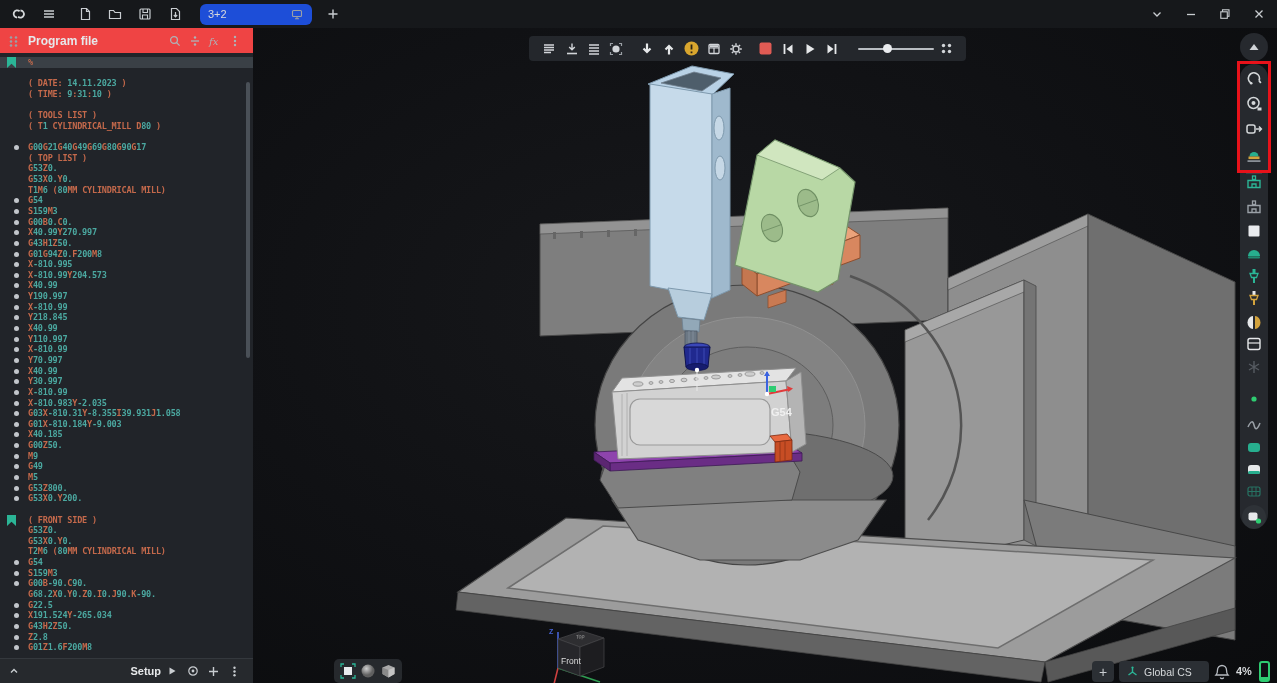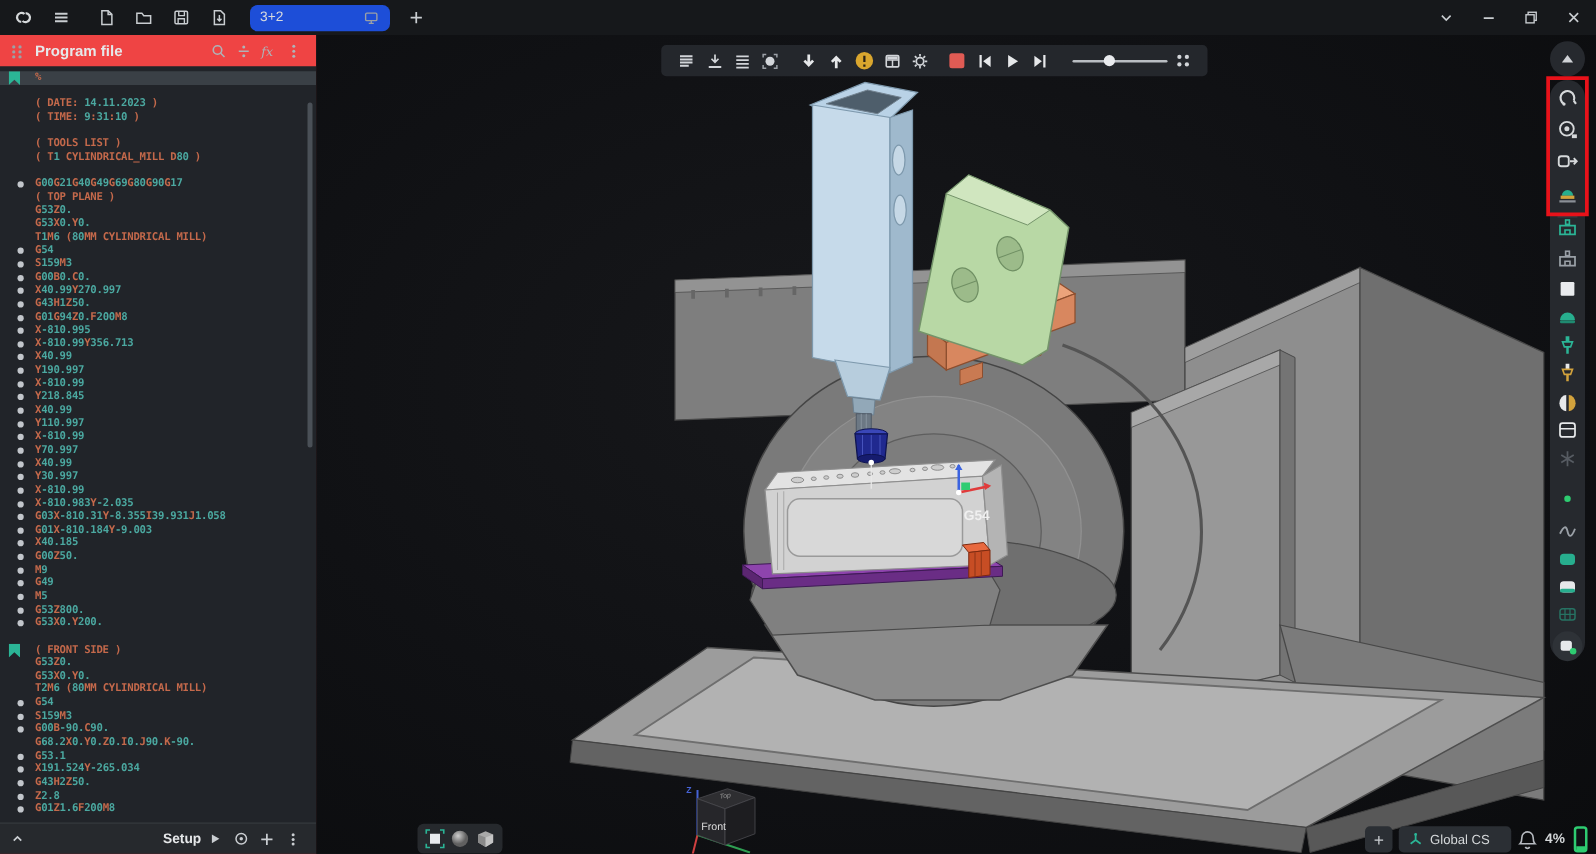--- a/index.html
+++ b/index.html
@@ -186,32 +186,32 @@
               <path d="M0 0h9v11L4.5 6.8 0 11z" fill="#2bb596"></path>
             </svg>%</div>
           <div class="cl">&nbsp;</div>
           <div class="cl">( DATE: <span class="num">14.11.2023</span> )</div>
           <div class="cl">( TIME: <span class="num">9</span>:<span class="num">31</span>:<span class="num">10</span> )</div>
           <div class="cl">&nbsp;</div>
           <div class="cl">( TOOLS LIST )</div>
           <div class="cl">( T<span class="num">1</span> CYLINDRICAL_MILL D<span class="num">80</span> )</div>
           <div class="cl">&nbsp;</div>
           <div class="cl"><span class="dot"></span>G<span class="num">00</span>G<span class="num">21</span>G<span class="num">40</span>G<span class="num">49</span>G<span class="num">69</span>G<span class="num">80</span>G<span class="num">90</span>G<span class="num">17</span></div>
-          <div class="cl">( TOP PLANE )</div>
+          <div class="cl">( TOP LIST )</div>
           <div class="cl">G<span class="num">53</span>Z<span class="num">0.</span></div>
           <div class="cl">G<span class="num">53</span>X<span class="num">0.</span>Y<span class="num">0.</span></div>
           <div class="cl">T<span class="num">1</span>M<span class="num">6</span> (<span class="num">80</span>MM CYLINDRICAL MILL)</div>
           <div class="cl"><span class="dot"></span>G<span class="num">54</span></div>
           <div class="cl"><span class="dot"></span>S<span class="num">159</span>M<span class="num">3</span></div>
           <div class="cl"><span class="dot"></span>G<span class="num">00</span>B<span class="num">0.</span>C<span class="num">0.</span></div>
           <div class="cl"><span class="dot"></span>X<span class="num">40.99</span>Y<span class="num">270.997</span></div>
           <div class="cl"><span class="dot"></span>G<span class="num">43</span>H<span class="num">1</span>Z<span class="num">50.</span></div>
           <div class="cl"><span class="dot"></span>G<span class="num">01</span>G<span class="num">94</span>Z<span class="num">0.</span>F<span class="num">200</span>M<span class="num">8</span></div>
           <div class="cl"><span class="dot"></span>X<span class="num">-810.995</span></div>
-          <div class="cl"><span class="dot"></span>X<span class="num">-810.99</span>Y<span class="num">356.713</span></div>
+          <div class="cl"><span class="dot"></span>X<span class="num">-810.99</span>Y<span class="num">204.573</span></div>
           <div class="cl"><span class="dot"></span>X<span class="num">40.99</span></div>
           <div class="cl"><span class="dot"></span>Y<span class="num">190.997</span></div>
           <div class="cl"><span class="dot"></span>X<span class="num">-810.99</span></div>
           <div class="cl"><span class="dot"></span>Y<span class="num">218.845</span></div>
           <div class="cl"><span class="dot"></span>X<span class="num">40.99</span></div>
           <div class="cl"><span class="dot"></span>Y<span class="num">110.997</span></div>
           <div class="cl"><span class="dot"></span>X<span class="num">-810.99</span></div>
           <div class="cl"><span class="dot"></span>Y<span class="num">70.997</span></div>
           <div class="cl"><span class="dot"></span>X<span class="num">40.99</span></div>
           <div class="cl"><span class="dot"></span>Y<span class="num">30.997</span></div>
@@ -230,21 +230,21 @@
           <div class="cl"><svg class="bm" width="9" height="11">
               <path d="M0 0h9v11L4.5 6.8 0 11z" fill="#2bb596"></path>
             </svg>( FRONT SIDE )</div>
           <div class="cl">G<span class="num">53</span>Z<span class="num">0.</span></div>
           <div class="cl">G<span class="num">53</span>X<span class="num">0.</span>Y<span class="num">0.</span></div>
           <div class="cl">T<span class="num">2</span>M<span class="num">6</span> (<span class="num">80</span>MM CYLINDRICAL MILL)</div>
           <div class="cl"><span class="dot"></span>G<span class="num">54</span></div>
           <div class="cl"><span class="dot"></span>S<span class="num">159</span>M<span class="num">3</span></div>
           <div class="cl"><span class="dot"></span>G<span class="num">00</span>B<span class="num">-90.</span>C<span class="num">90.</span></div>
           <div class="cl">G<span class="num">68.2</span>X<span class="num">0.</span>Y<span class="num">0.</span>Z<span class="num">0.</span>I<span class="num">0.</span>J<span class="num">90.</span>K<span class="num">-90.</span></div>
-          <div class="cl"><span class="dot"></span>G<span class="num">53.1</span></div>
+          <div class="cl"><span class="dot"></span>G<span class="num">22.5</span></div>
           <div class="cl"><span class="dot"></span>X<span class="num">191.524</span>Y<span class="num">-265.034</span></div>
           <div class="cl"><span class="dot"></span>G<span class="num">43</span>H<span class="num">2</span>Z<span class="num">50.</span></div>
           <div class="cl"><span class="dot"></span>Z<span class="num">2.8</span></div>
           <div class="cl"><span class="dot"></span>G<span class="num">01</span>Z<span class="num">1.6</span>F<span class="num">200</span>M<span class="num">8</span></div>
         </div>
       <div class="code-scroll"></div>
     </div>
 
     <div class="setup-bar">
       <svg width="12" height="12">

